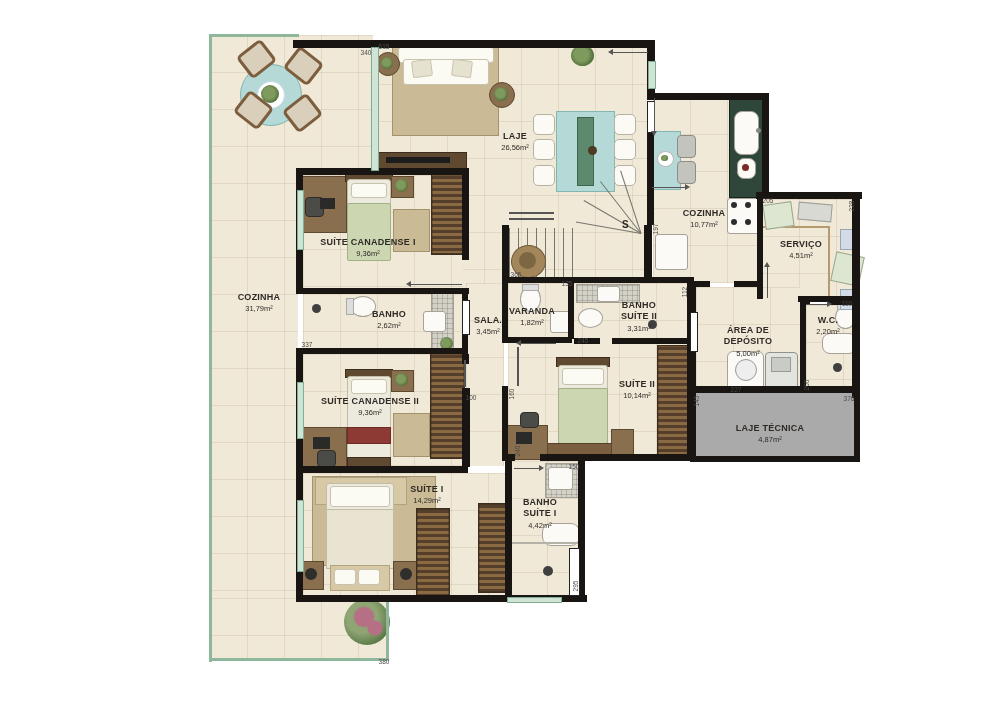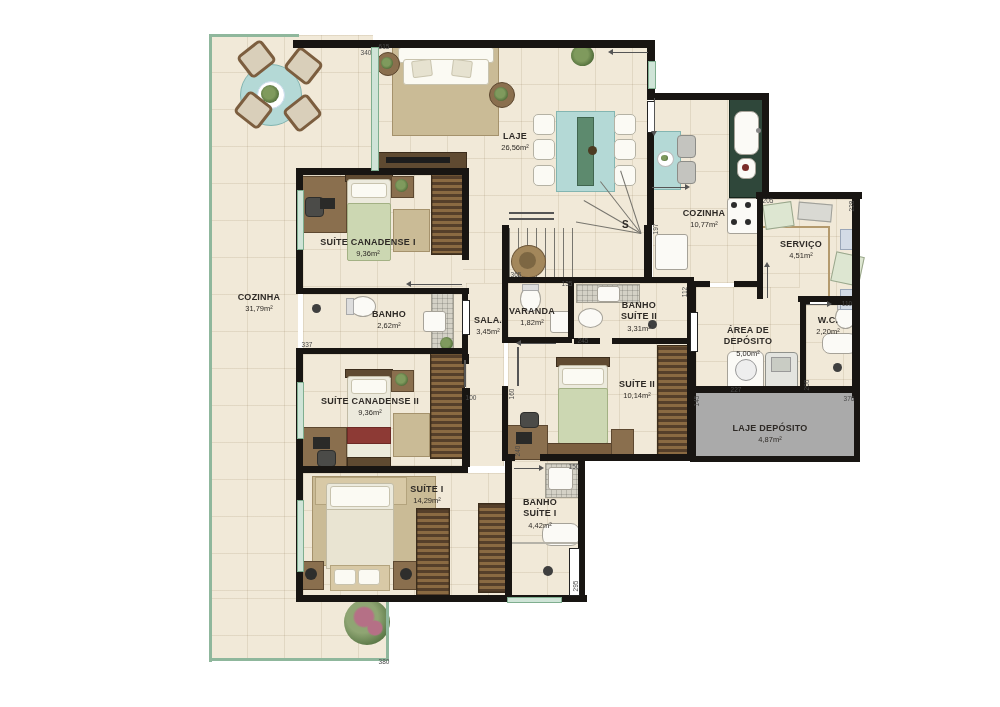--- a/index.html
+++ b/index.html
@@ -373,21 +373,21 @@
       </div>
       <div class="lbl" style="left: 637px; top: 390px;">
         <div class="nm">SUÍTE II</div>
         <div class="a2">10,14m²</div>
       </div>
       <div class="lbl" style="left: 370px; top: 407px;">
         <div class="nm">SUÍTE CANADENSE II</div>
         <div class="a2">9,36m²</div>
       </div>
       <div class="lbl" style="left: 770px; top: 434px;">
-        <div class="nm">LAJE DEPÓSITO</div>
+        <div class="nm">LAJE TÉCNICA</div>
         <div class="a2">4,87m²</div>
       </div>
       <div class="lbl" style="left: 427px; top: 495px;">
         <div class="nm">SUÍTE I</div>
         <div class="a2">14,29m²</div>
       </div>
       <div class="lbl" style="left: 540px; top: 513px;">
         <div class="nm">BANHO
 SUÍTE I</div>
         <div class="a2">4,42m²</div>

